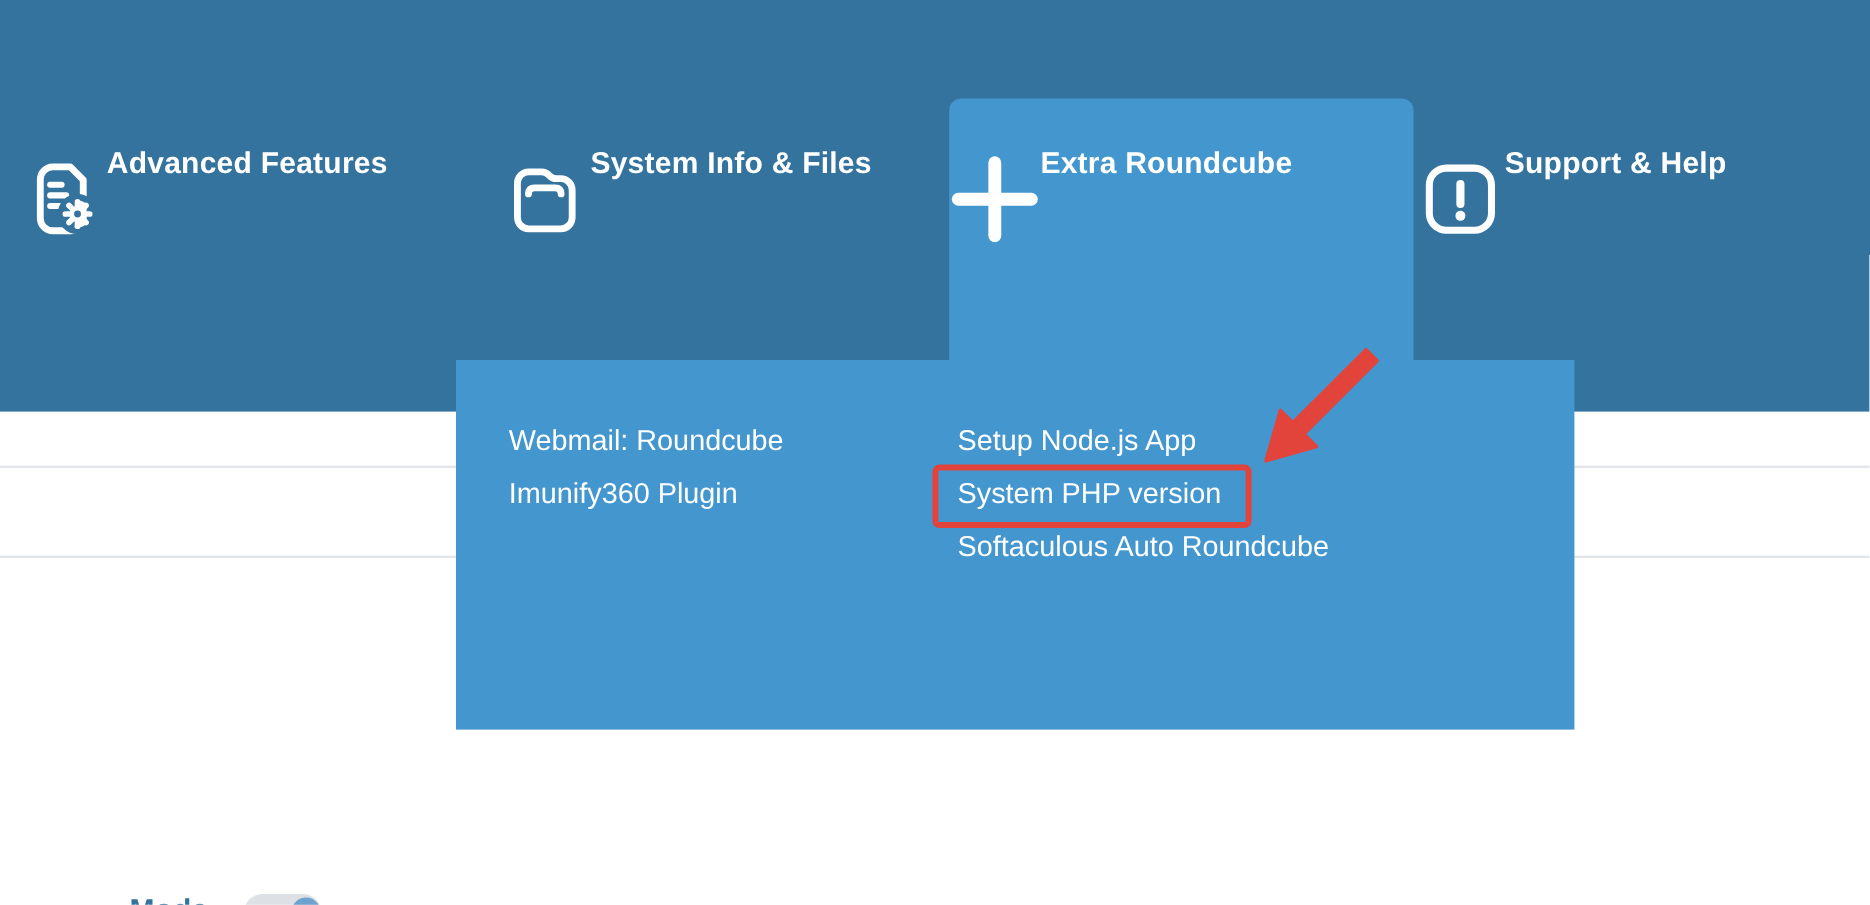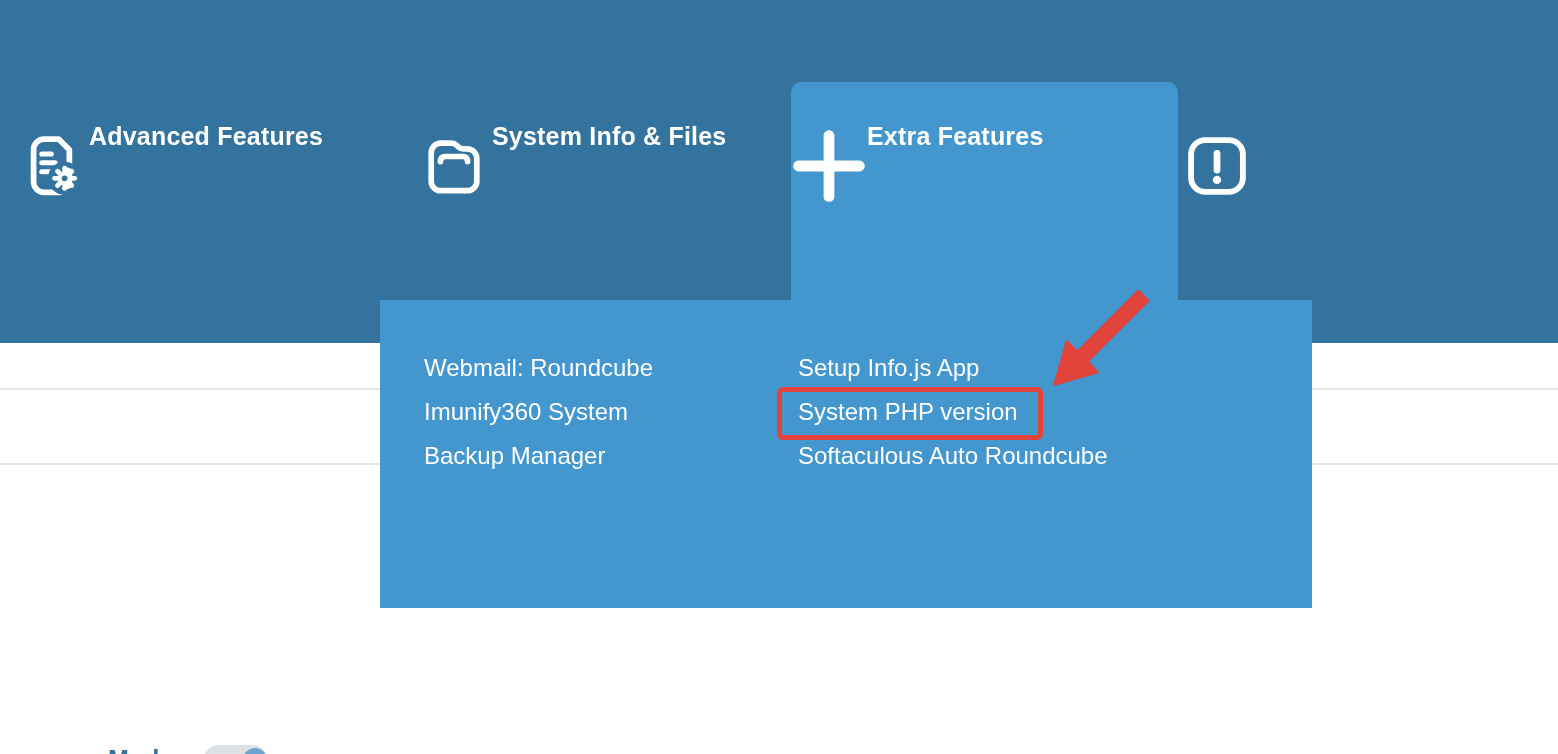--- a/index.html
+++ b/index.html
@@ -103,41 +103,41 @@
     <span class="nav-label">System Info &amp; Files</span>
   </div>
 
   <div class="nav-item ni-3 active">
     <span class="icon">
       <svg width="76" height="76" viewBox="0 0 24 24" fill="none" stroke="#FFFFFF">
         <path d="M12 2.4 V21.6" stroke-width="3.4" stroke-linecap="round"></path>
         <path d="M2.4 12 H21.6" stroke-width="3.4" stroke-linecap="round"></path>
       </svg>
     </span>
-    <span class="nav-label">Extra Features</span>
+    <span class="nav-label">Extra Roundcube</span>
   </div>
 
   <div class="nav-item ni-4">
     <span class="icon">
       <svg width="74" height="74" viewBox="0 0 24 24" fill="none" stroke="#FFFFFF">
         <rect x="3.6" y="3.6" width="16.8" height="16.8" rx="4.6" stroke-width="1.9"></rect>
         <path d="M12 7.9 V13.3" stroke-width="2.2" stroke-linecap="round"></path>
         <circle cx="12" cy="16.5" r="1.35" fill="#FFFFFF" stroke="none"></circle>
       </svg>
     </span>
+    <span class="nav-label">Support &amp; Help</span>
   </div>
 
   <div class="dropdown">
     <ul class="menu-col left">
       <li>Webmail: Roundcube</li>
-      <li>Imunify360 System</li>
-      <li>Backup Manager</li>
+      <li>Imunify360 Plugin</li>
     </ul>
     <ul class="menu-col right">
-      <li>Setup Info.js App</li>
+      <li>Setup Node.js App</li>
       <li>System PHP version</li>
       <li>Softaculous Auto Roundcube</li>
     </ul>
   </div>
 
   <div class="red-box"></div>
 
   <svg class="arrow-svg" viewBox="0 0 1558 754">
     <polygon points="1055,384 1067,342 1077.4,352.4 1138.4,291.4 1147.6,300.6 1086.6,361.6 1097,372" fill="var(--annotation-red)" stroke="var(--annotation-red)" stroke-width="3" stroke-linejoin="round"></polygon>
   </svg>

